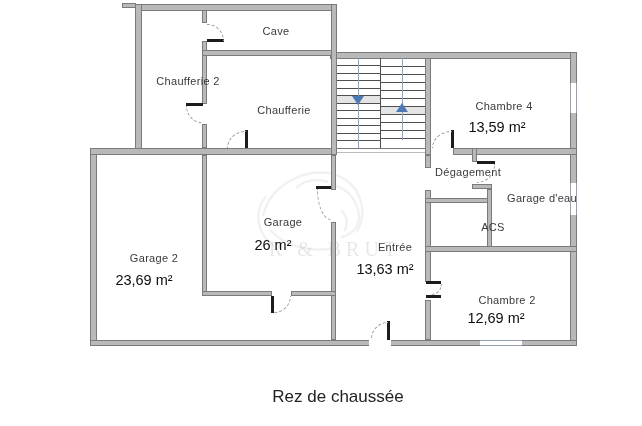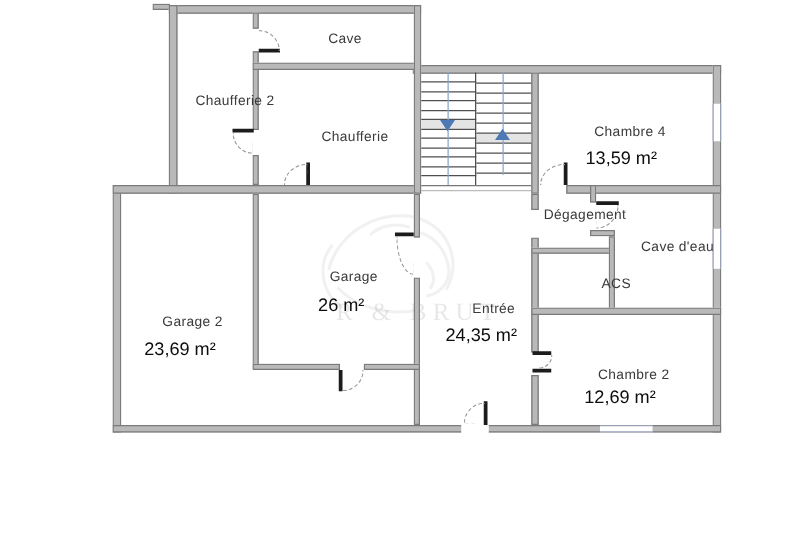--- a/index.html
+++ b/index.html
@@ -132,25 +132,26 @@
   <div class="arc tl" style="left:432px;top:131px;width:20px;height:17px"></div>
   <div class="arc br" style="left:477px;top:164px;width:18px;height:19px"></div>
   <div class="arc br" style="left:431px;top:284px;width:11px;height:11px"></div>
 
   <div class="room-label" style="left:264px;top:31px">Cave</div>
   <div class="room-label" style="left:176px;top:81px">Chaufferie 2</div>
   <div class="room-label" style="left:272px;top:110px">Chaufferie</div>
   <div class="room-label" style="left:492px;top:106px">Chambre 4</div>
   <div class="area-label" style="left:497px;top:127px">13,59 m²</div>
   <div class="room-label" style="left:456px;top:172px">Dégagement</div>
-  <div class="room-label" style="left:530px;top:198px">Cave d'eau</div>
+  <div class="room-label" style="left:530px;top:198px">Garage d'eau</div>
   <div class="room-label" style="left:481px;top:227px">ACS</div>
   <div class="room-label" style="left:495px;top:300px">Chambre 2</div>
   <div class="area-label" style="left:496px;top:318px">12,69 m²</div>
   <div class="room-label" style="left:383px;top:247px">Entrée</div>
-  <div class="area-label" style="left:385px;top:269px">24,35 m²</div>
+  <div class="area-label" style="left:385px;top:269px">13,63 m²</div>
   <div class="room-label" style="left:271px;top:222px">Garage</div>
   <div class="area-label" style="left:273px;top:245px">26 m²</div>
   <div class="room-label" style="left:142px;top:258px">Garage 2</div>
   <div class="area-label" style="left:144px;top:280px">23,69 m²</div>
 
+  <div class="plan-title" style="left:338px;top:397px">Rez de chaussée</div>
 
 </div>
 
 </body></html>

